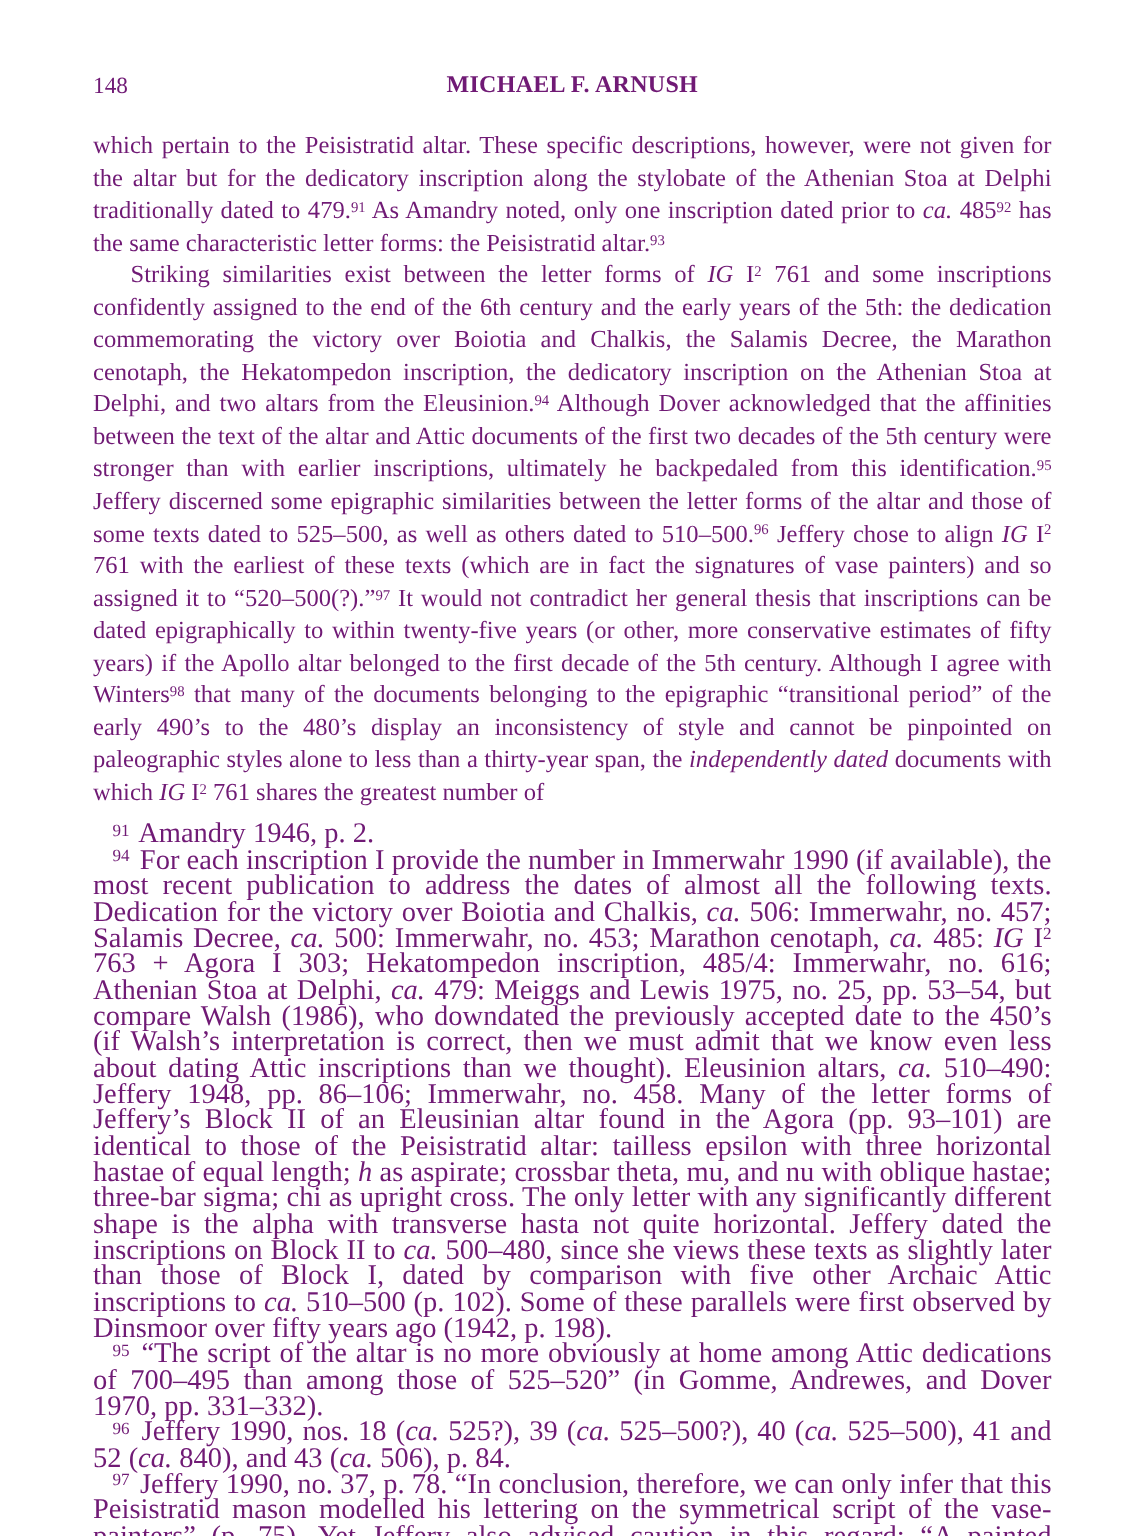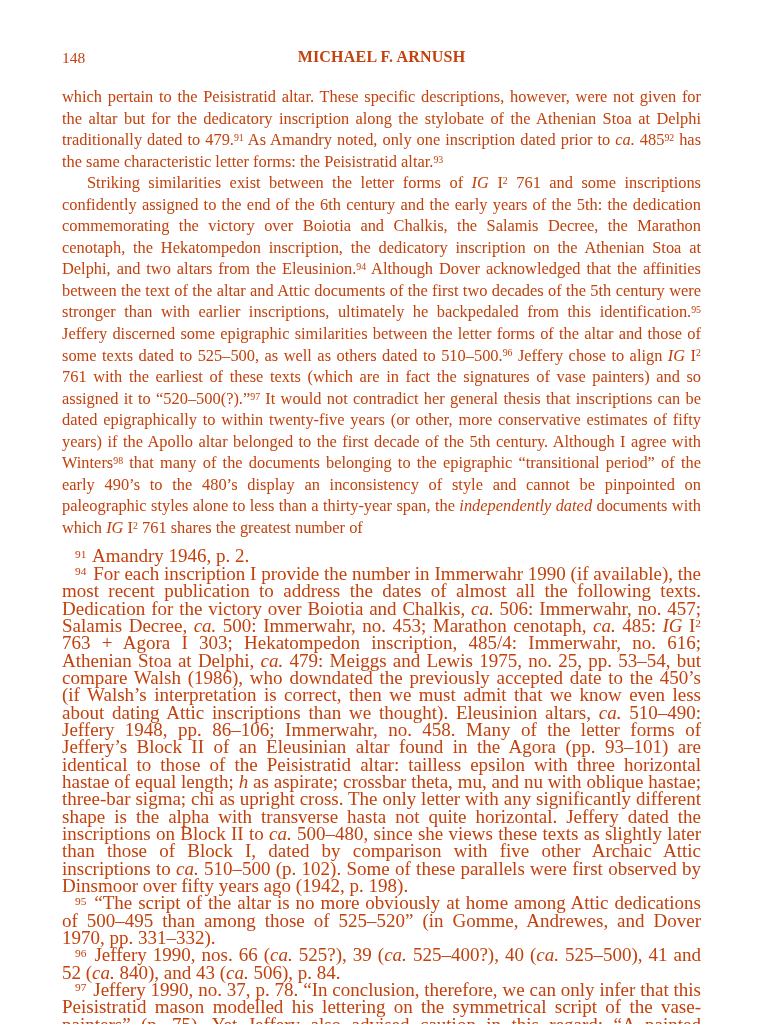--- a/index.html
+++ b/index.html
@@ -1,21 +1,21 @@
 <!DOCTYPE html>
 <html><head>
 <meta charset="utf-8">
 <style>
   * { margin: 0; padding: 0; box-sizing: border-box; }
   html, body { background: #ffffff; }
   .page {
     width: 757px;
     height: 1024px;
     background: #ffffff;
-    color: #c2410c;
+    color: #701a75;
     font-family: "Liberation Serif", "DejaVu Serif", serif;
     padding: 48px 56px 0 62px;
     position: relative;
     overflow: hidden;
   }
   .page-header {
     position: relative;
     text-align: center;
     font-size: 16px;
     line-height: 18px;
@@ -65,18 +65,18 @@
     <span class="page-number">148</span>
     <span class="running-head">MICHAEL F. ARNUSH</span>
   </header>
   <main class="body-text">
       <p class=""><span>which pertain to the Peisistratid altar. These specific descriptions, however, were not given for the altar but for the dedicatory inscription along the stylobate of the Athenian Stoa at Delphi traditionally dated to 479.</span><sup>91</sup><span> As Amandry noted, only one inscription dated prior to </span><span class="it">ca.</span><span> 485</span><sup>92</sup><span> has the same characteristic letter forms: the Peisistratid altar.</span><sup>93</sup></p>
       <p class="indent"><span>Striking similarities exist between the letter forms of </span><span class="it">IG</span><span> I</span><sup>2</sup><span> 761 and some inscriptions confidently assigned to the end of the 6th century and the early years of the 5th: the dedication commemorating the victory over Boiotia and Chalkis, the Salamis Decree, the Marathon cenotaph, the Hekatompedon inscription, the dedicatory inscription on the Athenian Stoa at Delphi, and two altars from the Eleusinion.</span><sup>94</sup><span> Although Dover acknowledged that the affinities between the text of the altar and Attic documents of the first two decades of the 5th century were stronger than with earlier inscriptions, ultimately he backpedaled from this identification.</span><sup>95</sup><span> Jeffery discerned some epigraphic similarities between the letter forms of the altar and those of some texts dated to 525–500, as well as others dated to 510–500.</span><sup>96</sup><span> Jeffery chose to align </span><span class="it">IG</span><span> I</span><sup>2</sup><span> 761 with the earliest of these texts (which are in fact the signatures of vase painters) and so assigned it to “520–500(?).”</span><sup>97</sup><span> It would not contradict her general thesis that inscriptions can be dated epigraphically to within twenty-five years (or other, more conservative estimates of fifty years) if the Apollo altar belonged to the first decade of the 5th century. Although I agree with Winters</span><sup>98</sup><span> that many of the documents belonging to the epigraphic “transitional period” of the early 490’s to the 480’s display an inconsistency of style and cannot be pinpointed on paleographic styles alone to less than a thirty-year span, the </span><span class="it">independently dated</span><span> documents with which </span><span class="it">IG</span><span> I</span><sup>2</sup><span> 761 shares the greatest number of</span></p>
     </main>
   <section class="footnotes">
       <p><sup class="fn-num">91</sup> <span>Amandry 1946, p. 2.</span></p>
       <p><sup class="fn-num">94</sup> <span>For each inscription I provide the number in Immerwahr 1990 (if available), the most recent publication to address the dates of almost all the following texts. Dedication for the victory over Boiotia and Chalkis, </span><span class="it">ca.</span><span> 506: Immerwahr, no. 457; Salamis Decree, </span><span class="it">ca.</span><span> 500: Immerwahr, no. 453; Marathon cenotaph, </span><span class="it">ca.</span><span> 485: </span><span class="it">IG</span><span> I</span><sup>2</sup><span> 763 + Agora I 303; Hekatompedon inscription, 485/4: Immerwahr, no. 616; Athenian Stoa at Delphi, </span><span class="it">ca.</span><span> 479: Meiggs and Lewis 1975, no. 25, pp. 53–54, but compare Walsh (1986), who downdated the previously accepted date to the 450’s (if Walsh’s interpretation is correct, then we must admit that we know even less about dating Attic inscriptions than we thought). Eleusinion altars, </span><span class="it">ca.</span><span> 510–490: Jeffery 1948, pp. 86–106; Immerwahr, no. 458. Many of the letter forms of Jeffery’s Block II of an Eleusinian altar found in the Agora (pp. 93–101) are identical to those of the Peisistratid altar: tailless epsilon with three horizontal hastae of equal length; </span><span class="it">h</span><span> as aspirate; crossbar theta, mu, and nu with oblique hastae; three-bar sigma; chi as upright cross. The only letter with any significantly different shape is the alpha with transverse hasta not quite horizontal. Jeffery dated the inscriptions on Block II to </span><span class="it">ca.</span><span> 500–480, since she views these texts as slightly later than those of Block I, dated by comparison with five other Archaic Attic inscriptions to </span><span class="it">ca.</span><span> 510–500 (p. 102). Some of these parallels were first observed by Dinsmoor over fifty years ago (1942, p. 198).</span></p>
-      <p><sup class="fn-num">95</sup> <span>“The script of the altar is no more obviously at home among Attic dedications of 500–495 than among those of 525–520” (in Gomme, Andrewes, and Dover 1970, pp. 331–332).</span></p>
-      <p><sup class="fn-num">96</sup> <span>Jeffery 1990, nos. 66 (</span><span class="it">ca.</span><span> 525?), 39 (</span><span class="it">ca.</span><span> 525–400?), 40 (</span><span class="it">ca.</span><span> 525–500), 41 and 52 (</span><span class="it">ca.</span><span> 840), and 43 (</span><span class="it">ca.</span><span> 506), p. 84.</span></p>
+      <p><sup class="fn-num">95</sup> <span>“The script of the altar is no more obviously at home among Attic dedications of 700–495 than among those of 525–520” (in Gomme, Andrewes, and Dover 1970, pp. 331–332).</span></p>
+      <p><sup class="fn-num">96</sup> <span>Jeffery 1990, nos. 18 (</span><span class="it">ca.</span><span> 525?), 39 (</span><span class="it">ca.</span><span> 525–500?), 40 (</span><span class="it">ca.</span><span> 525–500), 41 and 52 (</span><span class="it">ca.</span><span> 840), and 43 (</span><span class="it">ca.</span><span> 506), p. 84.</span></p>
       <p><sup class="fn-num">97</sup> <span>Jeffery 1990, no. 37, p. 78. “In conclusion, therefore, we can only infer that this Peisistratid mason modelled his lettering on the symmetrical script of the vase-painters” (p. 75). Yet Jeffery also advised caution in this regard: “A painted inscription, then, cannot be judged by the same standards as one cut by a mason” (p. 64).</span></p>
       <p><sup class="fn-num">98</sup> <span>See note 1 above.</span></p>
     </section>
 </div>
 
 </body></html>

